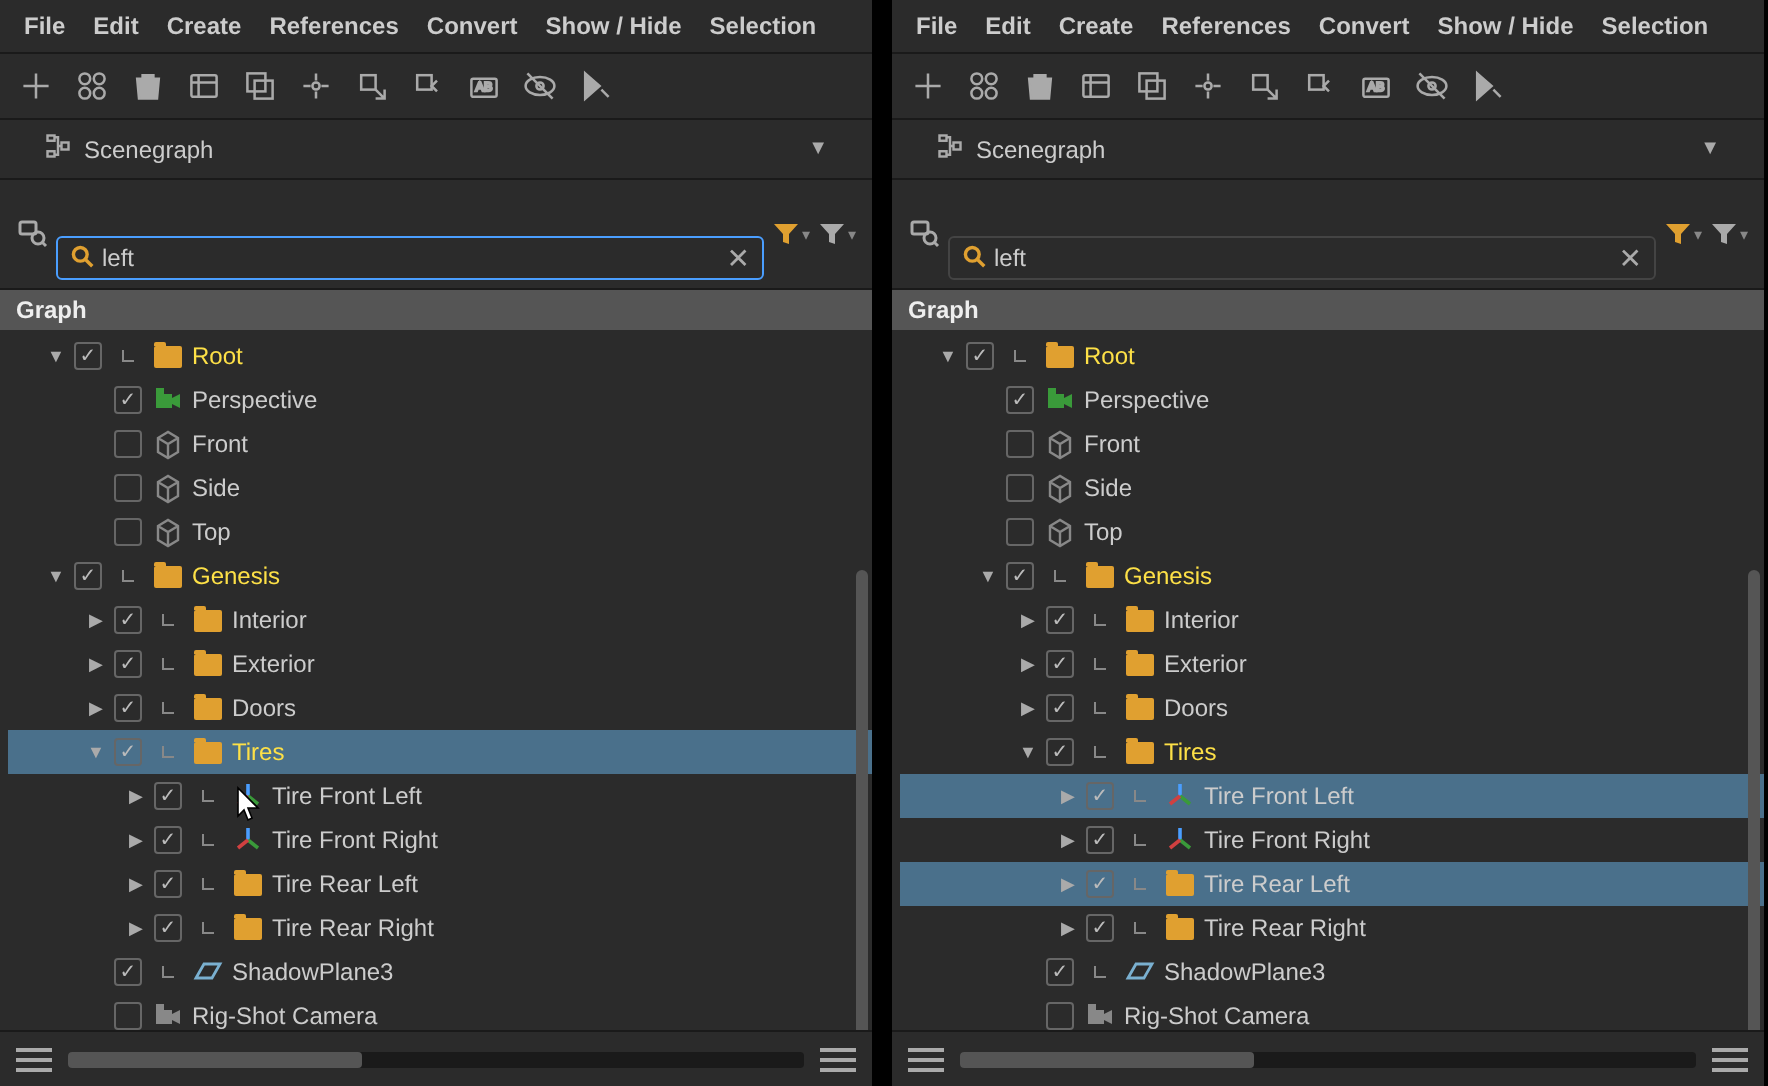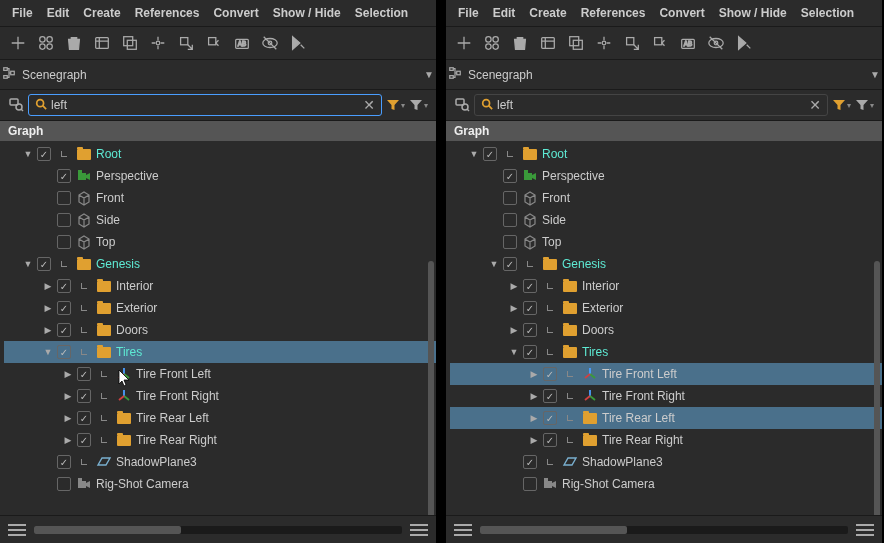--- a/index.html
+++ b/index.html
@@ -3,45 +3,45 @@
 <meta charset="utf-8">
 <style>
 * { margin: 0; padding: 0; box-sizing: border-box; font-family: -apple-system, "Segoe UI", Arial, sans-serif; }
 body { background: #000; display: flex; gap: 10px; padding: 0; }
 .panel { width: 436px; height: 543px; background: #2b2b2b; display: flex; flex-direction: column; color: #ccc; font-size: 12px; overflow: hidden; }
 .menubar { display: flex; gap: 2px; padding: 4px 6px; border-bottom: 1px solid #1a1a1a; }
 .menubar span { padding: 2px 6px; cursor: pointer; font-weight: bold; }
 .toolbar { display: flex; gap: 8px; padding: 6px 8px; border-bottom: 1px solid #1a1a1a; align-items: center; }
 .tb-icon { width: 20px; height: 20px; display: flex; align-items: center; justify-content: center; color: #aaa; cursor: pointer; }
 .tb-icon svg { width: 18px; height: 18px; stroke: #aaa; fill: none; stroke-width: 1.4; }
-.sg-label { display: flex; align-items: center; padding: 6px 2px; gap: 6px; border-bottom: 1px solid #1a1a1a; }
+.sg-label { display: flex; align-items: center; padding: 6px 22px; gap: 6px; border-bottom: 1px solid #1a1a1a; }
 .sg-drop { margin-left: auto; font-size: 10px; color: #aaa; }
 .hier-icon svg { width: 14px; height: 14px; stroke: #aaa; fill: none; stroke-width: 1.4; }
 .searchrow { display: flex; align-items: center; padding: 4px 8px; gap: 4px; border-bottom: 1px solid #1a1a1a; }
 .sr-icon svg { width: 16px; height: 16px; stroke: #aaa; fill: none; stroke-width: 1.5; }
-.searchbox { flex: 1; display: flex; align-items: center; border: 1px solid #444; border-radius: 3px; padding: 2px 6px; gap: 4px; height: 22px; }
+.searchbox { flex: 1; display: flex; align-items: center; border: 1px solid #444; border-radius: 3px; padding: 2px 6px; gap: 4px; height: 22px; margin-top: 24px; }
 .searchbox.focused { border-color: #4a9eff; }
 .searchbox input { flex: 1; background: transparent; border: none; color: #ccc; font-size: 12px; outline: none; }
 .searchbox input::placeholder { color: #666; }
 .mag-icon svg { width: 12px; height: 12px; stroke: #e0a030; fill: none; stroke-width: 2; }
 .clear-icon { color: #aaa; font-size: 14px; cursor: pointer; }
 .filter-btn { display: flex; align-items: center; cursor: pointer; }
 .filter-btn svg { width: 14px; height: 14px; fill: #aaa; }
 .filter-btn.gold svg { fill: #e0a030; }
 .filter-caret { font-size: 8px; color: #888; margin-left: 1px; }
 .graph-hdr { background: #555; color: #eee; padding: 3px 8px; font-weight: bold; font-size: 12px; }
 .tree { flex: 1; overflow-y: auto; padding: 2px 0 2px 4px; position: relative; }
 .row { display: flex; align-items: center; height: 22px; padding-left: 4px; white-space: nowrap; position: relative; }
 .row.sel { background: #4a708b; }
 .row .exp { width: 12px; text-align: center; font-size: 9px; color: #aaa; cursor: pointer; }
 .row .chk { width: 14px; height: 14px; border: 1px solid #666; border-radius: 2px; margin: 0 3px; display: flex; align-items: center; justify-content: center; font-size: 10px; color: #bbb; cursor: pointer; }
 .row .chk.on::after { content: "✓"; }
 .row .ico { width: 16px; height: 16px; margin: 0 2px; display: flex; align-items: center; justify-content: center; }
 .row .lbl { padding-left: 2px; }
-.row .lbl.hl { color: #5eead4; }
+.row .lbl.hl { color: #fde047; }
 .ind { display: inline-block; }
 .folder-icon { width: 14px; height: 11px; background: #e0a030; border-radius: 1px; position: relative; }
 .folder-icon::before { content: ""; position: absolute; top: -2px; left: 0; width: 6px; height: 2px; background: #e0a030; border-radius: 1px 1px 0 0; }
 .h-bar { width: 6px; height: 6px; border-left: 1.5px solid #888; border-bottom: 1.5px solid #888; margin-right: 0px; }
 .scrollbar-v { position: absolute; right: 2px; top: 120px; width: 6px; height: 300px; background: #555; border-radius: 3px; }
 .footer { height: 28px; display: flex; align-items: center; padding: 0 8px; border-top: 1px solid #1a1a1a; gap: 8px; }
 .hamb { width: 18px; display: flex; flex-direction: column; gap: 3px; cursor: pointer; }
 .hamb div { height: 2px; background: #aaa; }
 .hscroll { flex: 1; height: 8px; background: #1a1a1a; border-radius: 2px; position: relative; }
 .hscroll div { position: absolute; left: 0; top: 0; height: 100%; width: 40%; background: #555; border-radius: 2px; }

